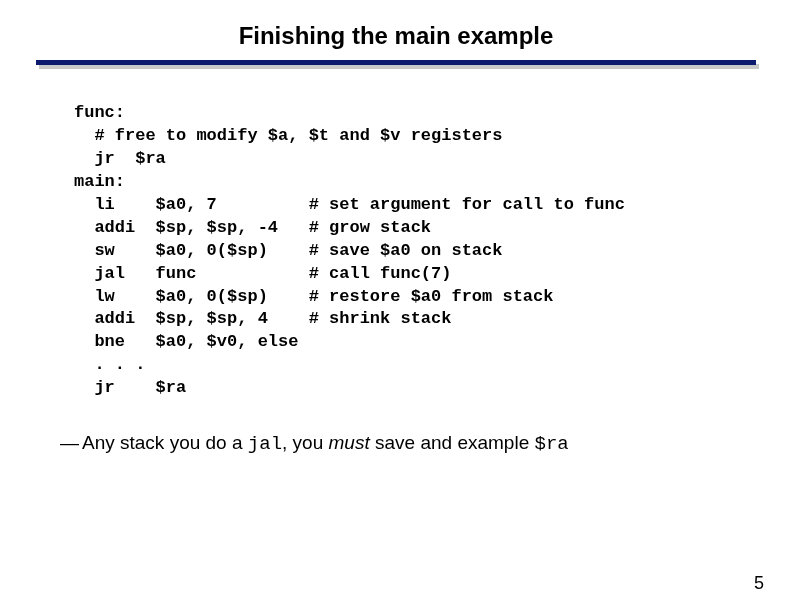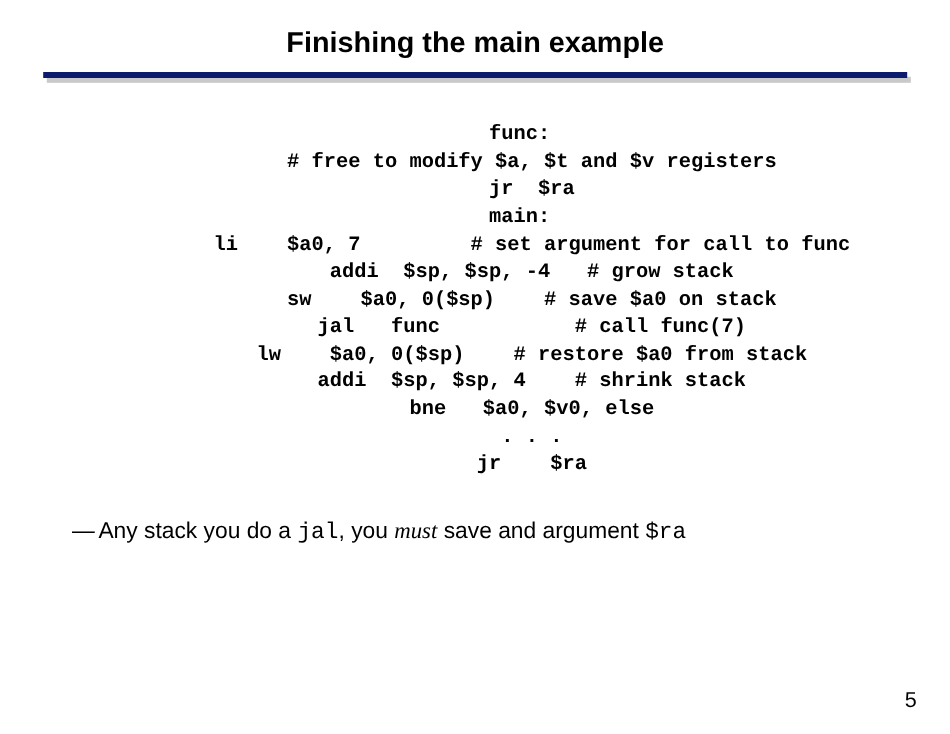--- a/index.html
+++ b/index.html
@@ -47,21 +47,20 @@
     height: 5px;
     background: #0d1b6e;
   }
   .code-block {
     font-family: "Courier New", Courier, monospace;
     font-weight: bold;
     font-size: 17px;
     line-height: 1.35;
     white-space: pre;
     margin: 32px 0 0 74px;
-    text-align: center;
   }
   .bullets {
     margin: 32px 36px 0 36px;
     font-size: 20px;
     font-family: Verdana, Geneva, sans-serif;
   }
   .b1 {
     position: relative;
     padding-left: 24px;
     margin-bottom: 4px;
@@ -82,21 +81,21 @@
   }
   .b2::before {
     content: "—";
     position: absolute;
     left: 24px;
     top: 0;
   }
   .mono {
     font-family: "Courier New", Courier, monospace;
   }
-  .ital { font-style: italic; font-family: Liberation Serif, serif; }
+  .ital { font-style: italic; }
   .pagenum {
     position: absolute;
     right: 28px;
     bottom: 18px;
     font-size: 18px;
     font-family: Verdana, Geneva, sans-serif;
   }
 </style>
 </head>
 <body>
@@ -119,19 +118,19 @@
   sw    $a0, 0($sp)    # save $a0 on stack
   jal   func           # call func(7)
   lw    $a0, 0($sp)    # restore $a0 from stack
   addi  $sp, $sp, 4    # shrink stack
   bne   $a0, $v0, else
   . . .
   jr    $ra</div>
 
   <div class="bullets">
     <div class="b2">
-      <span>Any stack you do a </span><span class="mono">jal</span><span>, you </span><span class="ital">must</span><span> save and argument </span><span class="mono">$ra</span>
+      <span>Any stack you do a </span><span class="mono">jal</span><span>, you </span><span class="ital">must</span><span> save and example </span><span class="mono">$ra</span>
     </div>
   </div>
 
   <div class="pagenum">5</div>
 
 </div>
 
 </body></html>

